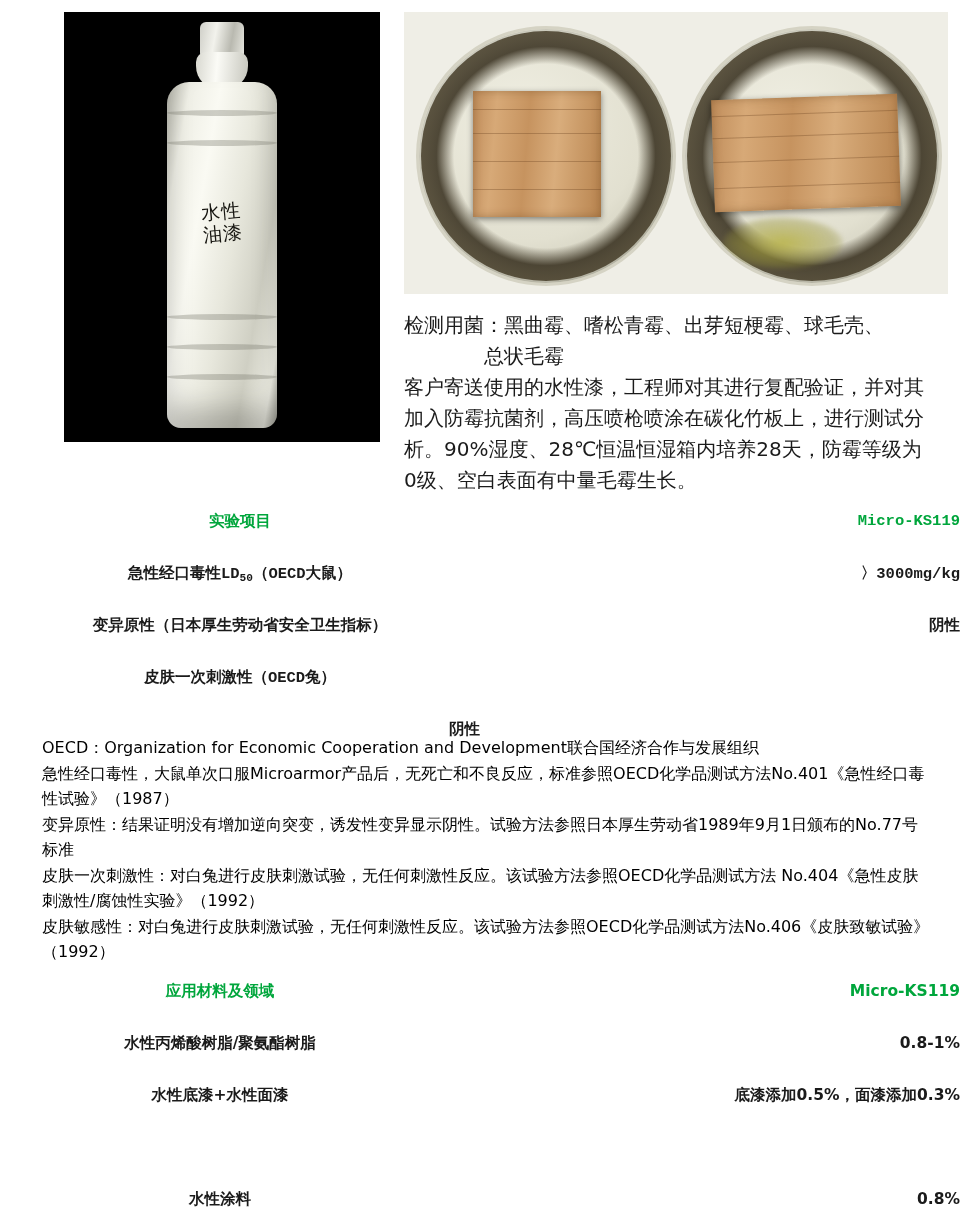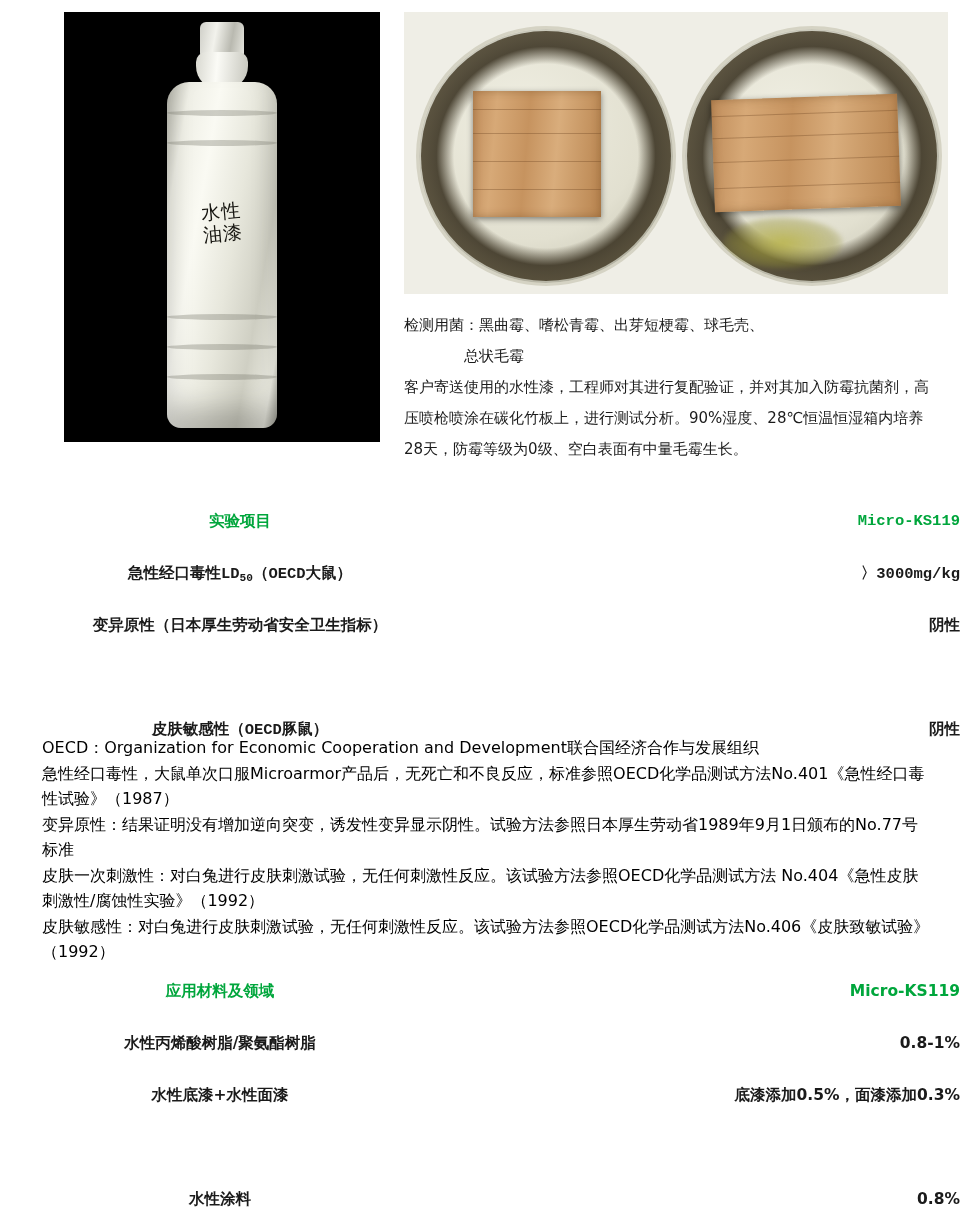--- a/index.html
+++ b/index.html
@@ -164,21 +164,21 @@
     background: radial-gradient(ellipse at 50% 50%, rgba(182,176,66,.85) 0%, rgba(150,146,60,.4) 60%, rgba(150,146,60,0) 80%);
     filter: blur(2px);
   }
 
   
   .caption {
     position: absolute;
     left: 404px;
     top: 310px;
     width: 528px;
-    font-size: 15px;
+    font-size: 20px;
     line-height: 31px;
     color: #1b1b1b;
     font-family: "DejaVu Sans", sans-serif;
   }
   .caption .indent2 {
     display: block;
     text-indent: 4em;
   }
 
   
@@ -298,24 +298,24 @@
       <div class="c1"><span>急性经口毒性LD</span><sub>50</sub><span>（OECD大鼠）</span></div>
       <div class="c2">〉3000mg/kg</div>
     </div>
 
     <div class="tbl-row">
       <div class="c1">变异原性（日本厚生劳动省安全卫生指标）</div>
       <div class="c2">阴性</div>
     </div>
 
     <div class="tbl-row">
-    </div>
-
-    <div class="tbl-row">
-      <div class="c1">皮肤敏感性（OECD豚鼠）</div>
+      <div class="c1">皮肤一次刺激性（OECD兔）</div>
+    </div>
+
+    <div class="tbl-row">
       <div class="c2">阴性</div>
     </div>
   </div>
 
   <div class="notes">
     <p>OECD：Organization for Economic Cooperation and Development联合国经济合作与发展组织</p>
     <p>急性经口毒性，大鼠单次口服Microarmor产品后，无死亡和不良反应，标准参照OECD化学品测试方法No.401《急性经口毒性试验》（1987）</p>
     <p>变异原性：结果证明没有增加逆向突变，诱发性变异显示阴性。试验方法参照日本厚生劳动省1989年9月1日颁布的No.77号标准</p>
     <p>皮肤一次刺激性：对白兔进行皮肤刺激试验，无任何刺激性反应。该试验方法参照OECD化学品测试方法 No.404《急性皮肤刺激性/腐蚀性实验》（1992）</p>
     <p>皮肤敏感性：对白兔进行皮肤刺激试验，无任何刺激性反应。该试验方法参照OECD化学品测试方法No.406《皮肤致敏试验》（1992）</p>

